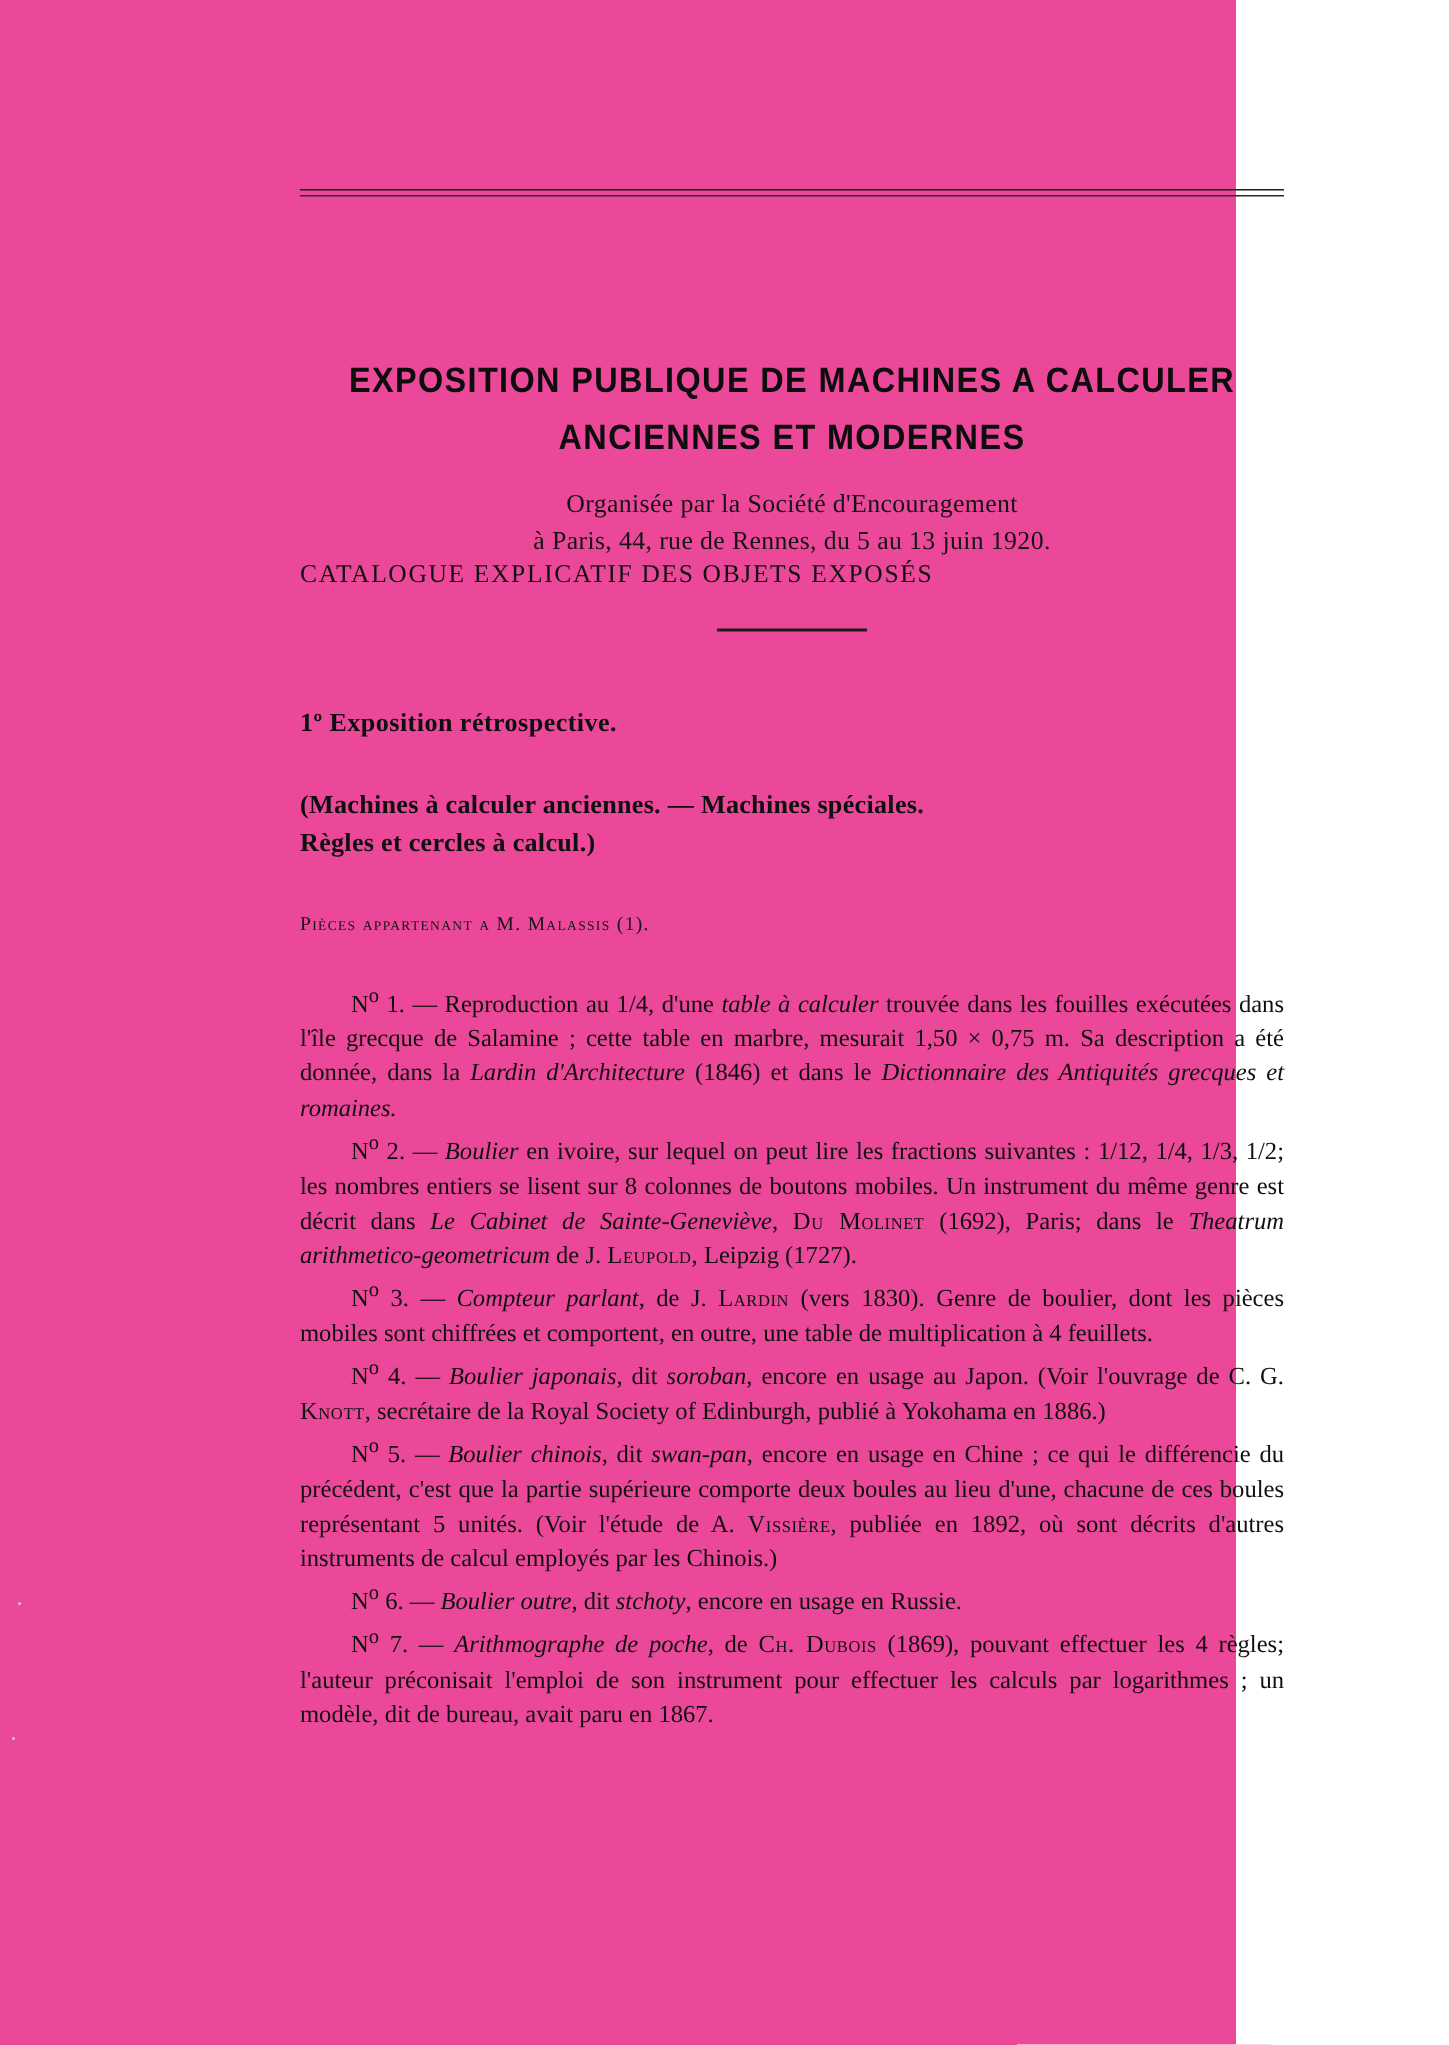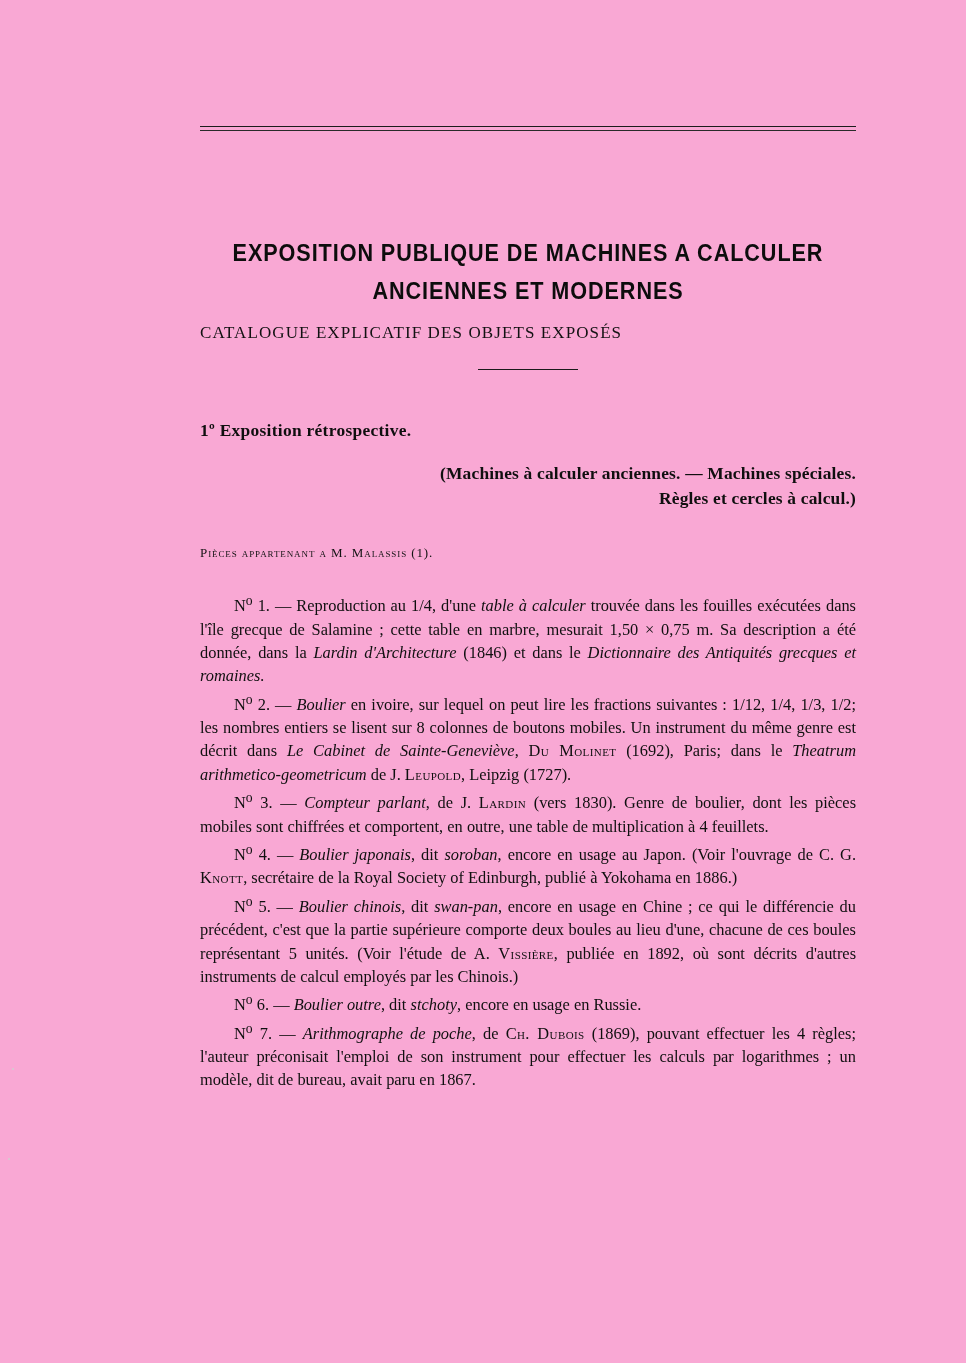--- a/index.html
+++ b/index.html
@@ -12,23 +12,23 @@
     height: 1363px;
     position: relative;
     font-family: "Liberation Serif", "DejaVu Serif", serif;
     color: #111111;
     overflow: hidden;
   }
 
   .page {
     position: absolute;
     left: 0; top: 0;
-    width: 966px;
+    width: 824px;
     height: 1363px;
-    background: #f9a8d4;
+    background: #ec4899;
   }
 
   
   .top-rules {
     position: absolute;
     left: 200px;
     top: 126px;
     width: 656px;
   }
   .top-rules .r1 {
@@ -96,25 +96,25 @@
   .section-heading {
     text-align: left;
     font-weight: bold;
     font-size: 17.4px;
     margin-top: 50px;
     letter-spacing: 0.3px;
     color: #0f0f0f;
   }
 
   .section-sub {
-    text-align: right;
+    text-align: left;
     font-weight: bold;
     font-size: 17.4px;
     line-height: 25px;
-    margin-top: 20px;
+    margin-top: 32px;
     letter-spacing: 0.2px;
     color: #0f0f0f;
   }
   .section-sub .l2 { display: block; }
 
   .owner-line {
     text-align: left;
     margin-top: 34px;
     font-size: 13px;
     font-variant: small-caps;
@@ -174,20 +174,24 @@
     <div class="r2"></div>
   </div>
 
   <div class="content">
 
     <h1 class="main-title">
       <span>EXPOSITION PUBLIQUE DE MACHINES A CALCULER</span>
       <span class="line2">ANCIENNES ET MODERNES</span>
     </h1>
 
+    <div class="sub-organised">
+      <span>Organisée par la Société d'Encouragement</span>
+      <span class="l2">à Paris, 44, rue de Rennes, du 5 au 13 juin 1920.</span>
+    </div>
 
     <div class="catalogue-line">CATALOGUE EXPLICATIF DES OBJETS EXPOSÉS</div>
 
     <div class="short-rule"></div>
 
     <div class="section-heading">1º Exposition rétrospective.</div>
 
     <div class="section-sub">
       <span>(Machines à calculer anciennes. — Machines spéciales.</span>
       <span class="l2">Règles et cercles à calcul.)</span>

